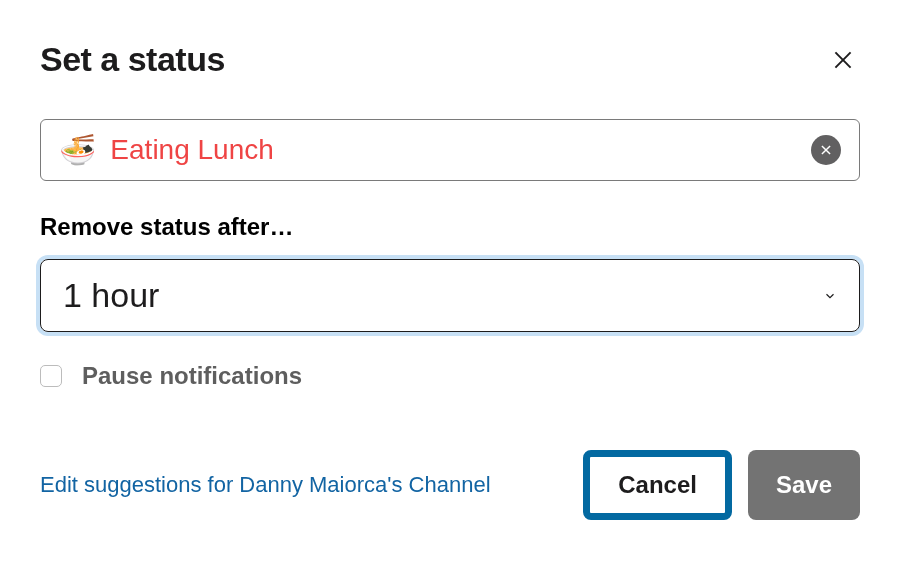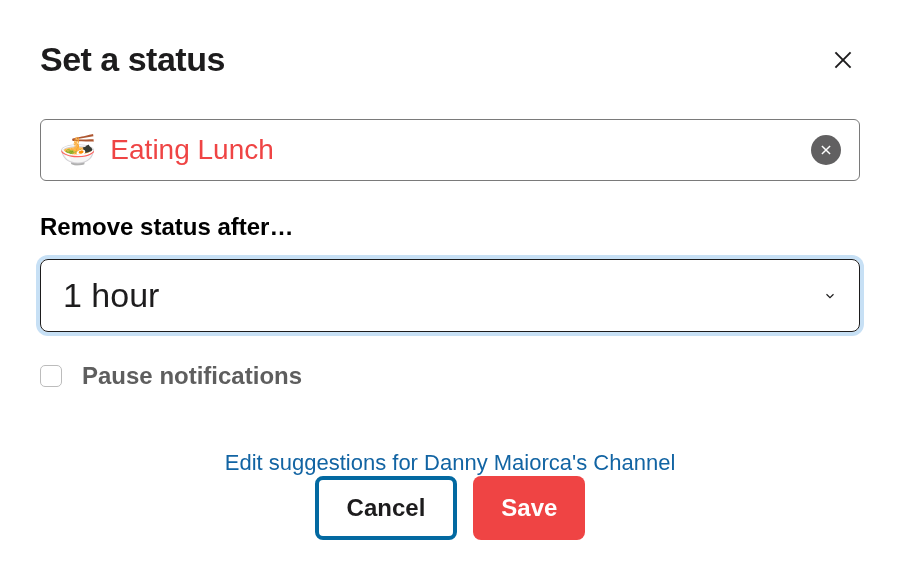--- a/index.html
+++ b/index.html
@@ -127,21 +127,20 @@
     }
     .checkbox-label {
       font-size: 24px;
       font-weight: 600;
       color: #5e5e5e;
     }
     .footer {
       display: flex;
       align-items: center;
       justify-content: space-between;
-      flex-direction: column;
     }
     .edit-link {
       color: #1264a3;
       font-size: 22px;
       text-decoration: none;
       cursor: pointer;
     }
     .buttons {
       display: flex;
       gap: 16px;
@@ -149,26 +148,26 @@
     .btn {
       font-size: 24px;
       font-weight: 700;
       padding: 14px 28px;
       border-radius: 8px;
       cursor: pointer;
       border: none;
     }
     .btn-cancel {
       background: #ffffff;
-      border: 4px solid #0369a1;
+      border: 7px solid #0369a1;
       color: #1d1c1d;
       text-align: center;
     }
     .btn-save {
-      background: #ef4444;
+      background: #737373;
       color: #ffffff;
     }
   </style>
 </head>
 <body>
 
 <div class="header">
   <h1 class="title">Set a status</h1>
   <button class="close-btn">
     <svg viewBox="0 0 24 24" fill="none">

